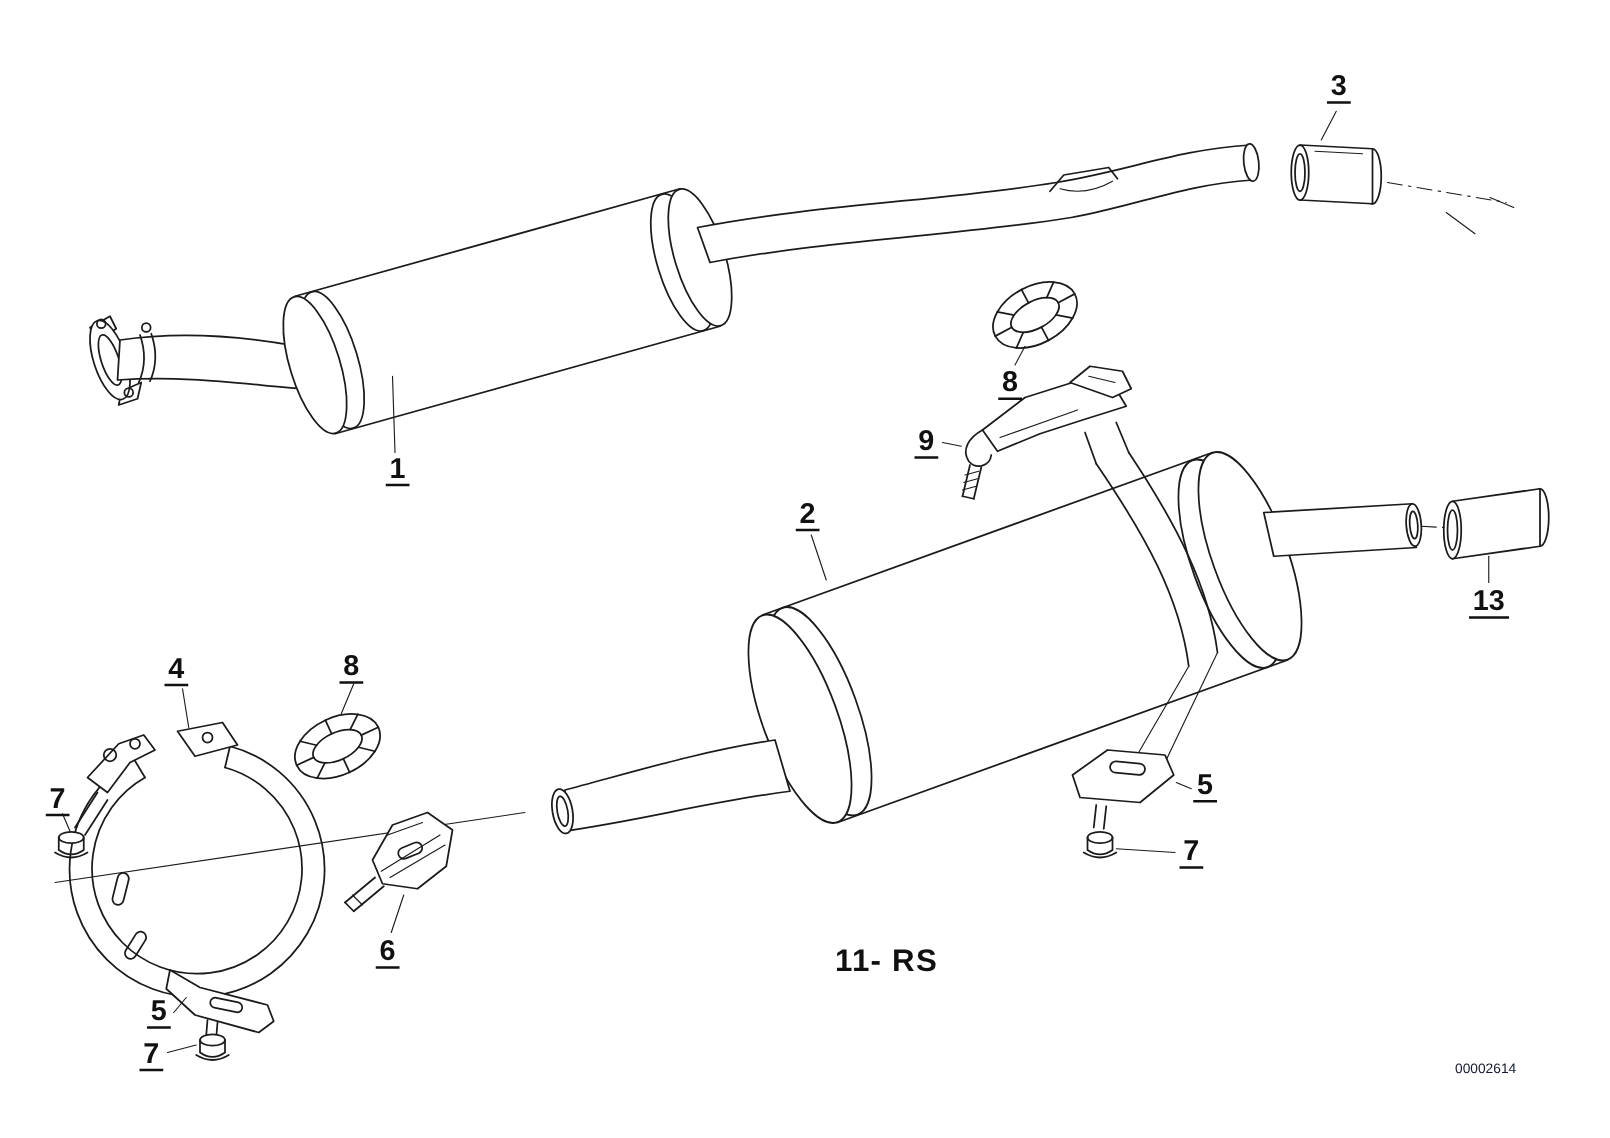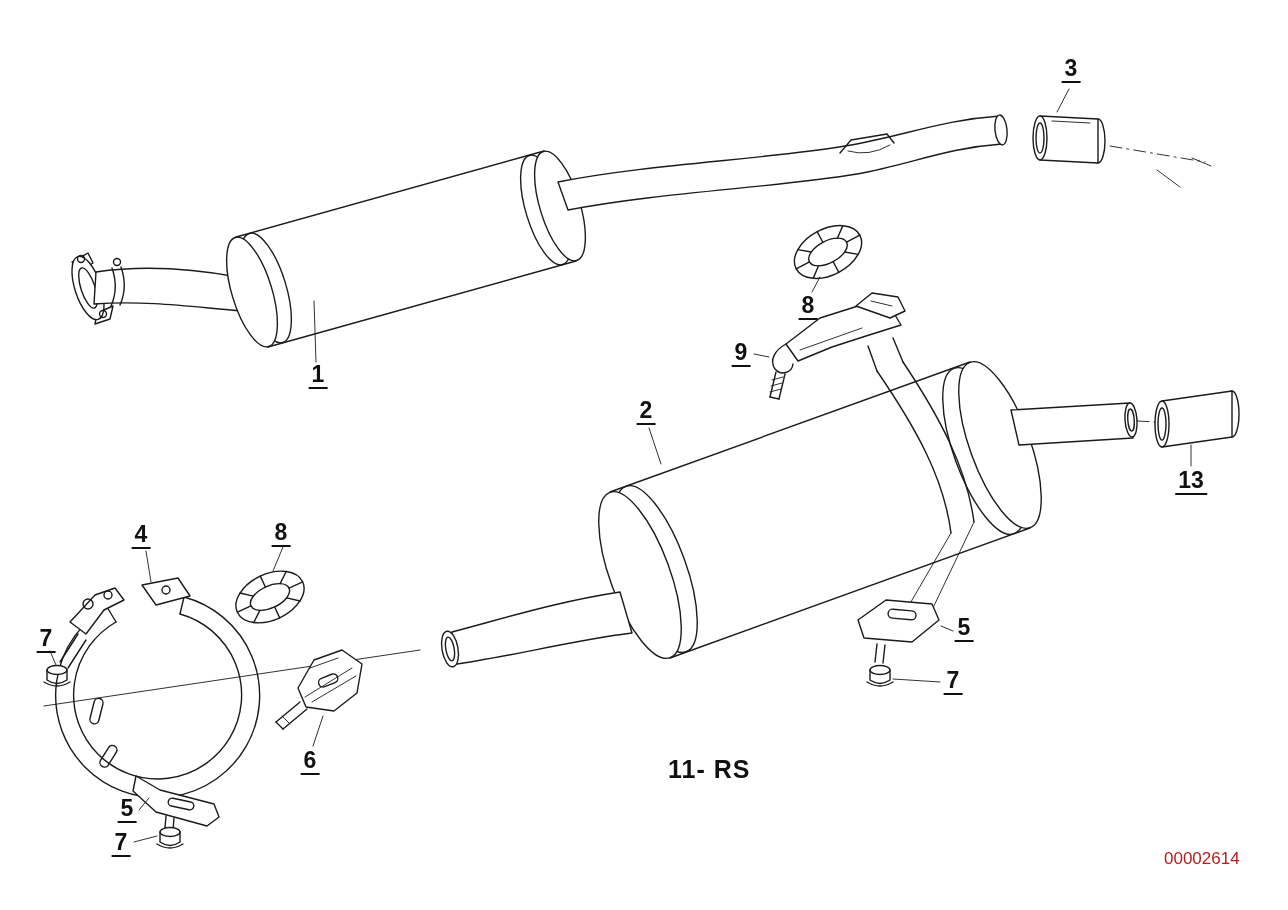--- a/index.html
+++ b/index.html
@@ -17,21 +17,21 @@
     position:absolute;transform:translateX(-50%);
     font-size:23px;font-weight:700;color:#111;
     border-bottom:2px solid #111;padding:0 3px 1px;line-height:1.05;
     user-select:none;
   }
   .variant{
     position:absolute;font-size:25px;font-weight:700;color:#111;
     letter-spacing:1px;line-height:1;
   }
   .docnum{
-    position:absolute;font-size:17px;color:#b91c1c;line-height:1;
+    position:absolute;font-size:11px;color:#0f172a;line-height:1;
   }
 </style>
 </head>
 <body>
 
 <div class="stage">
 
   <svg width="1288" height="910" viewBox="0 0 1288 910">
     <defs>
       <g id="ring8">

